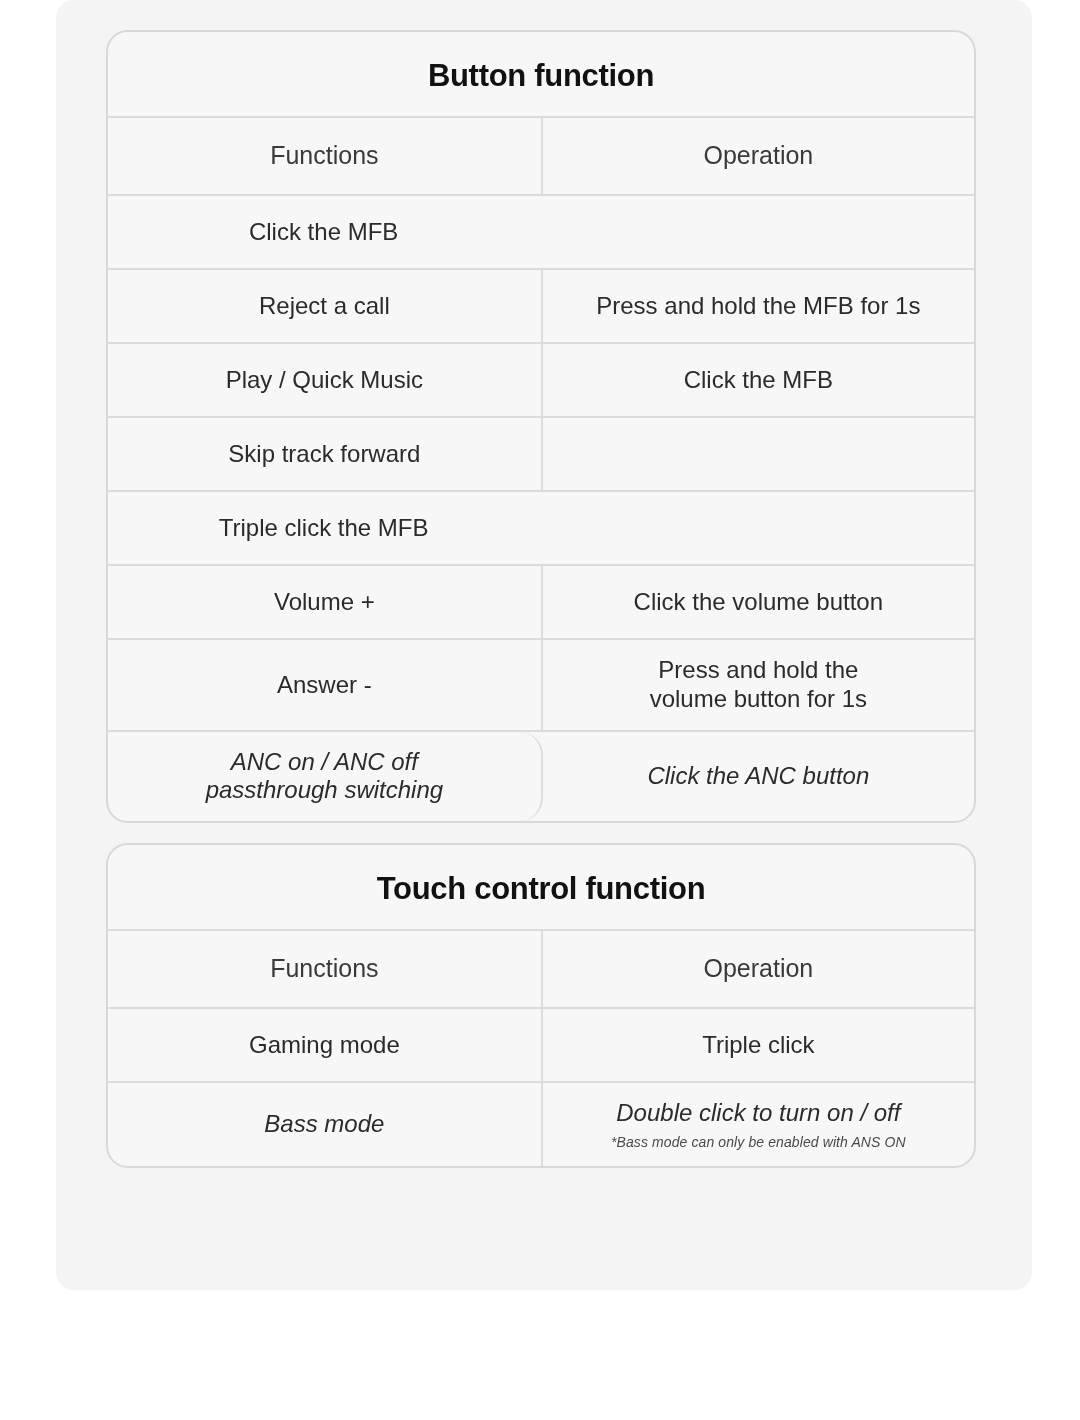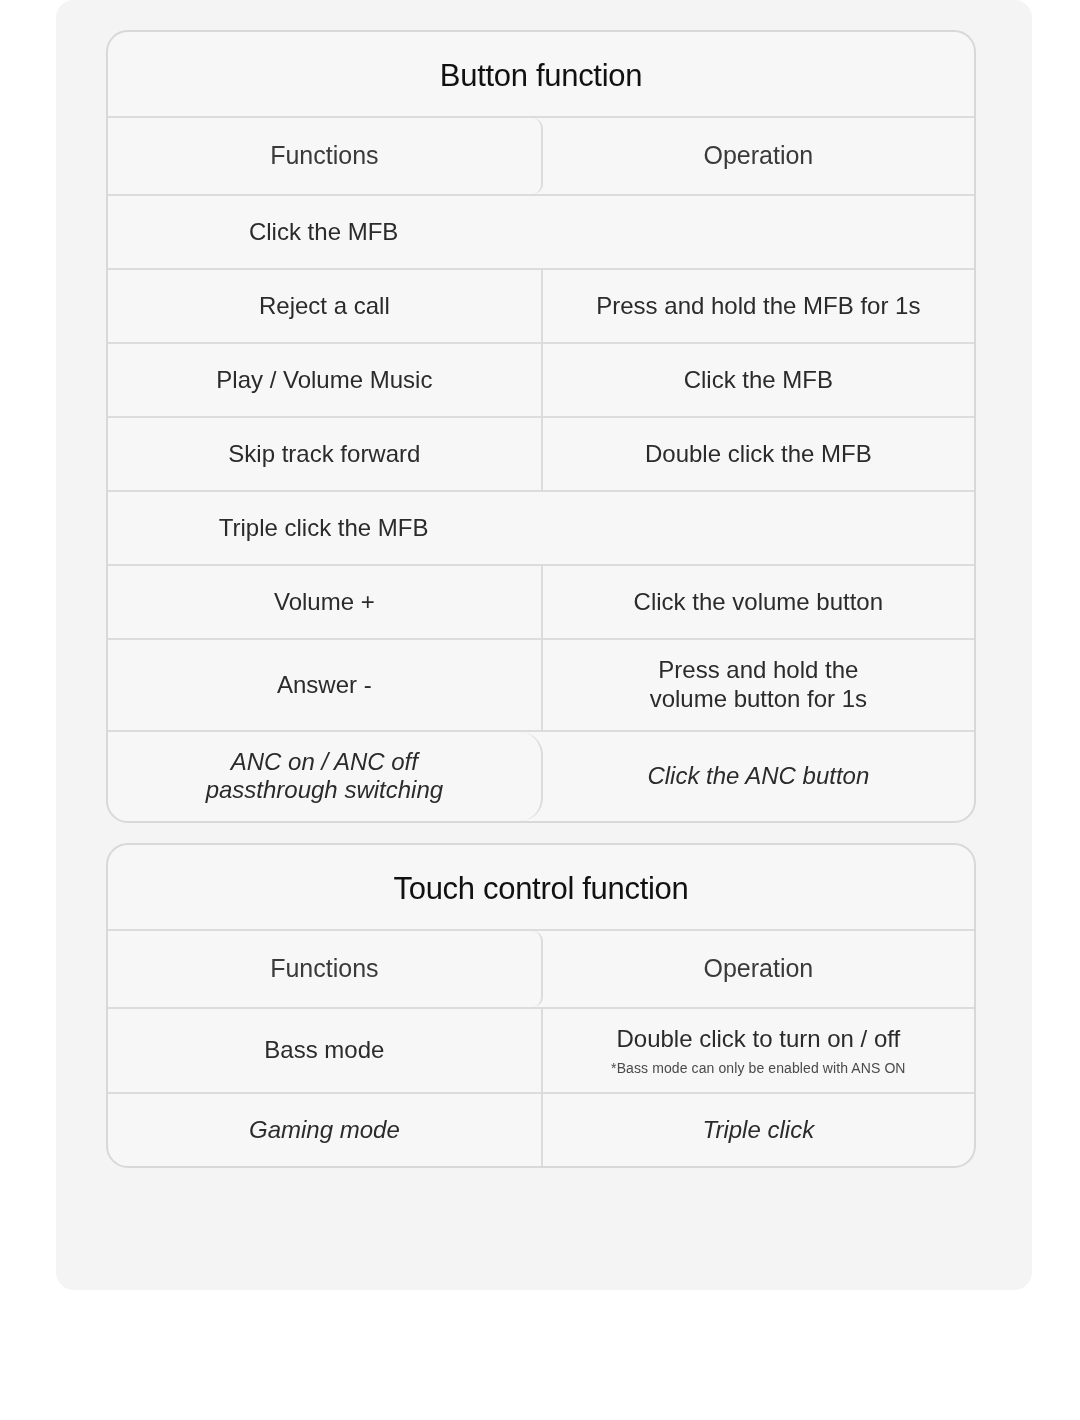--- a/index.html
+++ b/index.html
@@ -38,21 +38,21 @@
     background: #f7f7f7;
     border: 2px solid #d8d8d8;
     border-radius: 22px;
     overflow: hidden;
   }
   .card + .card { margin-top: 20px; }
 
   .card-title {
     text-align: center;
     font-size: 31px;
-    font-weight: normal;
+    font-weight: bold;
     color: #111111;
     letter-spacing: -0.3px;
     padding: 26px 10px 22px 10px;
     border-bottom: 2px solid #dcdcdc;
   }
 
   .row {
     display: flex;
     width: 100%;
     border-bottom: 2px solid #dcdcdc;
@@ -77,21 +77,20 @@
   .cell.right {
     width: 49.8%;
   }
   .cell .txt { display: block; }
   .cell .txt .l2 { display: block; }
 
   .header-row .cell {
     font-size: 25px;
     color: #3a3a3a;
     min-height: 76px;
-    border-radius: 10px;
   }
 
   .note {
     display: block;
     font-size: 14px;
     color: #4a4a4a;
     margin-top: 6px;
     letter-spacing: 0.1px;
   }
 
@@ -116,27 +115,26 @@
       <div class="row">
         <div class="cell right">Click the MFB</div>
       </div>
 
       <div class="row">
         <div class="cell left">Reject a call</div>
         <div class="cell right">Press and hold the MFB for 1s</div>
       </div>
 
       <div class="row">
-        <div class="cell left">Play / Volume Music</div>
+        <div class="cell left">Play / Quick Music</div>
         <div class="cell right">Click the MFB</div>
       </div>
 
       <div class="row">
         <div class="cell left">Skip track forward</div>
-        <div class="cell right">Double click the MFB</div>
       </div>
 
       <div class="row">
         <div class="cell right">Triple click the MFB</div>
       </div>
 
       <div class="row">
         <div class="cell left">Volume +</div>
         <div class="cell right">Click the volume button</div>
       </div>
@@ -165,29 +163,29 @@
     <div class="card">
       <div class="card-title">Touch control function</div>
 
       <div class="row header-row">
         <div class="cell left">Functions</div>
         <div class="cell right">Operation</div>
       </div>
 
 
       <div class="row">
+        <div class="cell left">Gaming mode</div>
+        <div class="cell right">Triple click</div>
+      </div>
+
+      <div class="row">
         <div class="cell left">Bass mode</div>
         <div class="cell right">
           <span class="txt">
             <span class="l1">Double click to turn on / off</span>
             <span class="note">*Bass mode can only be enabled with ANS ON</span>
           </span>
         </div>
       </div>
-
-      <div class="row">
-        <div class="cell left">Gaming mode</div>
-        <div class="cell right">Triple click</div>
-      </div>
     </div>
 
   </div>
 </div>
 
 </body></html>

